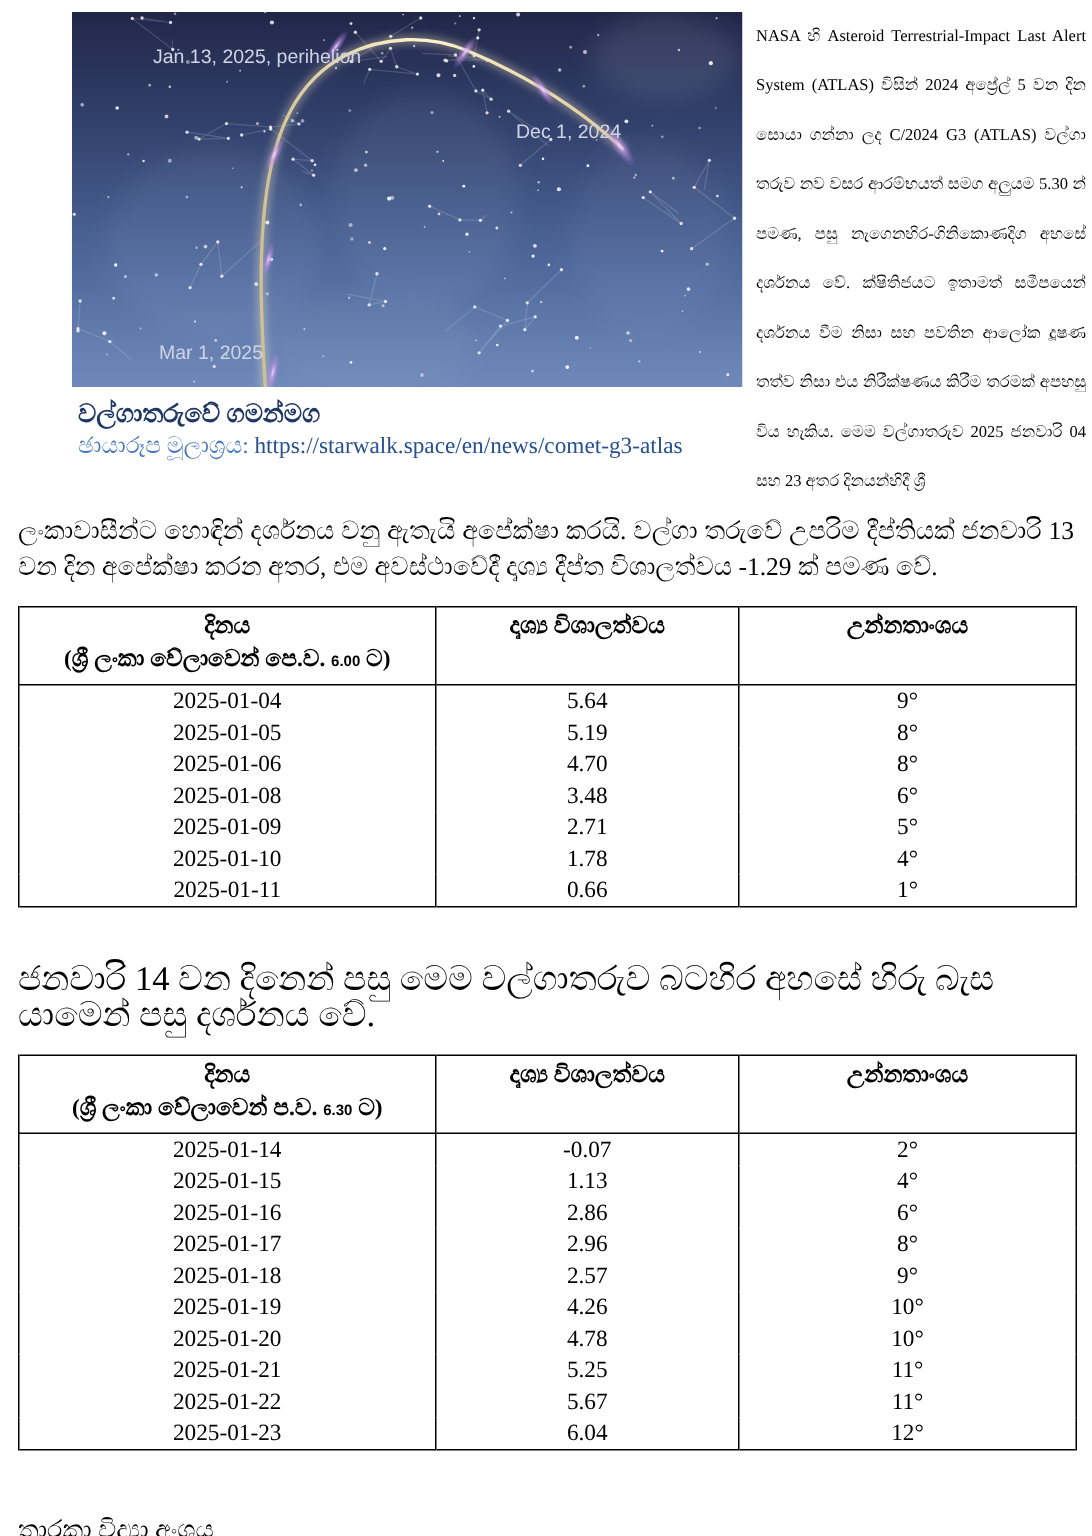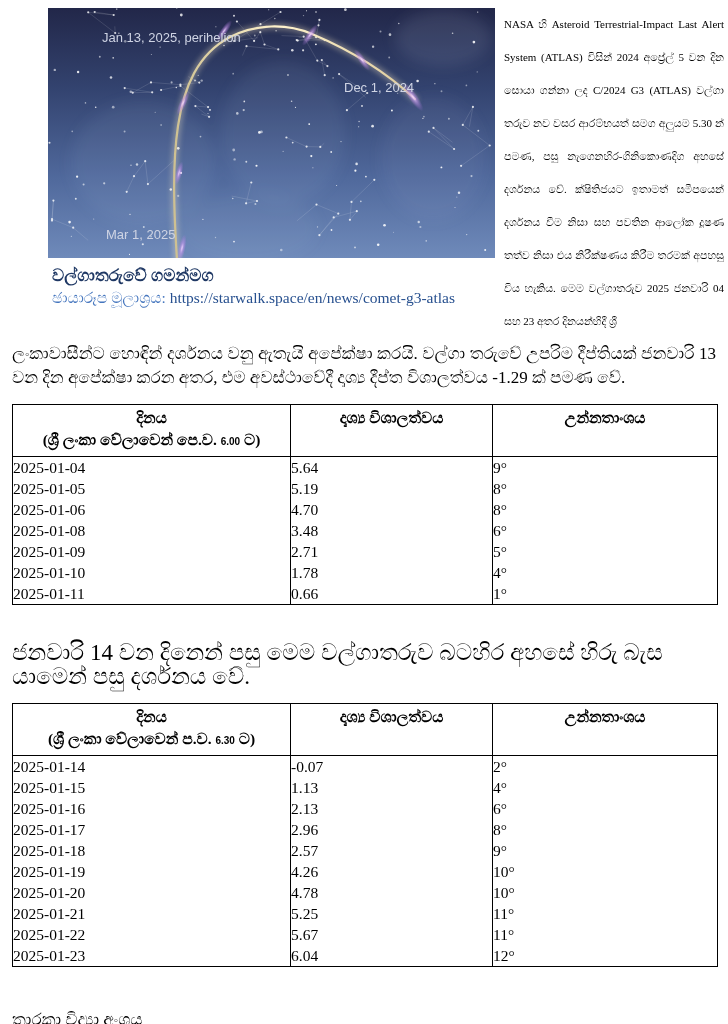--- a/index.html
+++ b/index.html
@@ -18,21 +18,21 @@
   .right-col p{margin:0;}
 
   .full-para{margin:4px 12px 0 12px;font-size:17px;line-height:23.5px;text-align:justify;}
   .between-para{margin:36px 12px 0 12px;font-size:23px;line-height:23.5px;}
 
   table.data{border-collapse:collapse;margin:15px 0 0 12px;width:705px;table-layout:fixed;}
   table.data{border:1.4px solid #000;}
   table.data th{border:1px solid #000;border-top:none;font-weight:bold;font-size:15.5px;
     padding:2px 2px 3px 2px;vertical-align:top;text-align:center;line-height:22px;}
   table.data td{border-left:1px solid #000;border-right:1px solid #000;border-top:none;border-bottom:none;
-    font-size:15.5px;height:21px;padding:0;line-height:21px;}
+    font-size:15.5px;text-align:center;height:21px;padding:0;line-height:21px;}
   .col-date{width:278px;}.col-mag{width:202px;}.col-alt{width:225px;}
   .hdr-time{font-family:"Liberation Sans","DejaVu Sans",sans-serif;font-size:10px;font-weight:bold;}
 
   .footer{margin:40px 0 0 12px;font-size:17px;line-height:26px;}
   .footer div{margin:0;}
 </style>
 </head>
 <body>
 
 <div class="page">
@@ -412,21 +412,21 @@
           <td>-0.07</td>
           <td>2°</td>
         </tr>
         <tr>
           <td>2025-01-15</td>
           <td>1.13</td>
           <td>4°</td>
         </tr>
         <tr>
           <td>2025-01-16</td>
-          <td>2.13</td>
+          <td>2.86</td>
           <td>6°</td>
         </tr>
         <tr>
           <td>2025-01-17</td>
           <td>2.96</td>
           <td>8°</td>
         </tr>
         <tr>
           <td>2025-01-18</td>
           <td>2.57</td>

